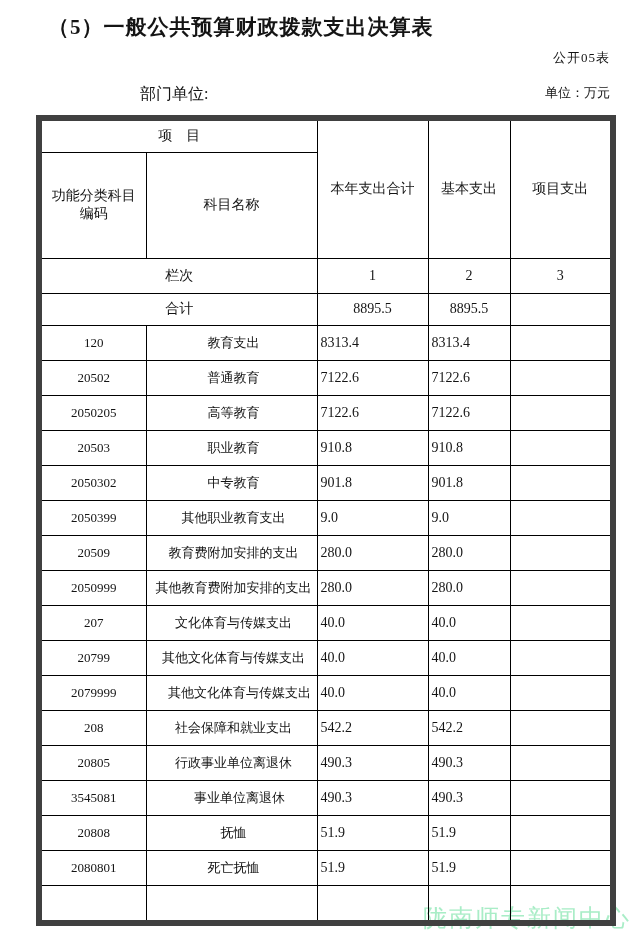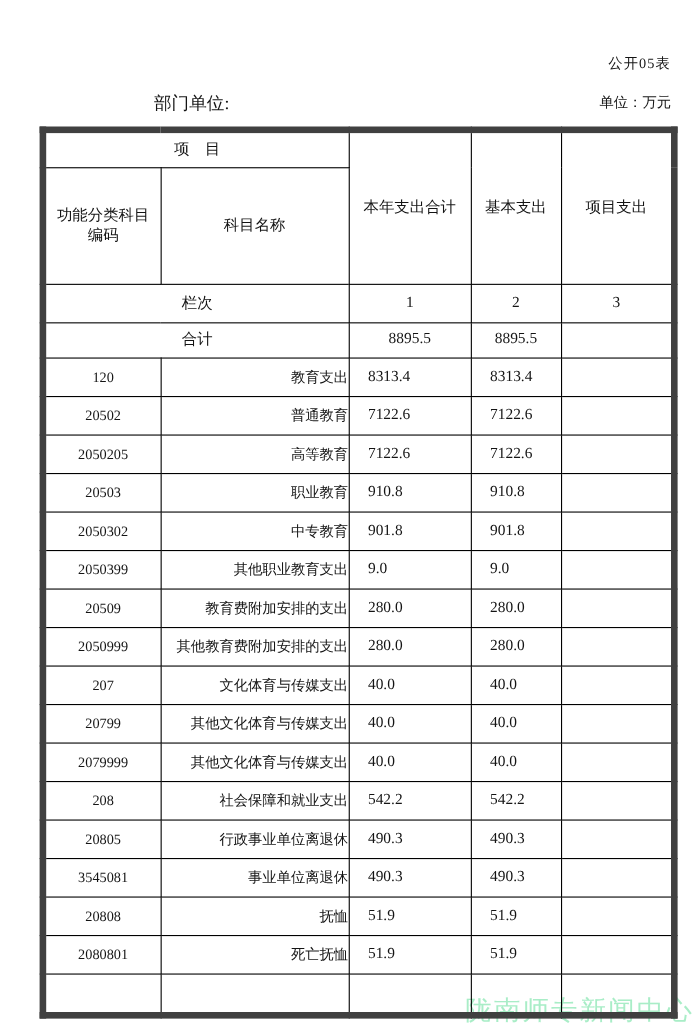--- a/index.html
+++ b/index.html
@@ -61,27 +61,27 @@
     text-align: center;
     overflow: hidden;
   }
   .r-project  td { height: 34px; font-size: 14px; }
   .r-head     td { height: 106px; font-size: 14px; }
   .r-lanci    td { height: 35px; font-size: 14px; }
   .r-total    td { height: 32px; font-size: 14px; }
   .r-data     td { height: 35px; }
   .r-empty    td { height: 38px; }
   td.name {
-    text-align: right;
+    text-align: center;
     padding-left: 4px;
   }
   td.name.indent { padding-left: 16px; }
   td.num {
     text-align: left;
-    padding-left: 17px;
+    padding-left: 3px;
     font-size: 14px;
   }
   td.num-center { font-size: 14px; }
   .pre-line { white-space: pre-line; }
   .watermark {
     position: absolute;
     right: 1px;
     top: 902px;
     z-index: 0;
     font-size: 24px;
@@ -90,20 +90,21 @@
     font-family: "Liberation Serif", "DejaVu Serif", serif;
   }
 </style>
 </head>
 <body>
 
 <div class="page">
 
   <div class="watermark" style="color: rgb(169, 237, 199); margin-left: 24px;">陇南师专新闻中心</div>
 
+  <div class="doc-title">（5）一般公共预算财政拨款支出决算表</div>
   <div class="form-code">公开05表</div>
   <div class="dept-label">部门单位:</div>
   <div class="unit-label">单位：万元</div>
 
   <table class="report">
     <colgroup>
       <col style="width:107px">
       <col style="width:171px">
       <col style="width:111px">
       <col style="width:82px">

